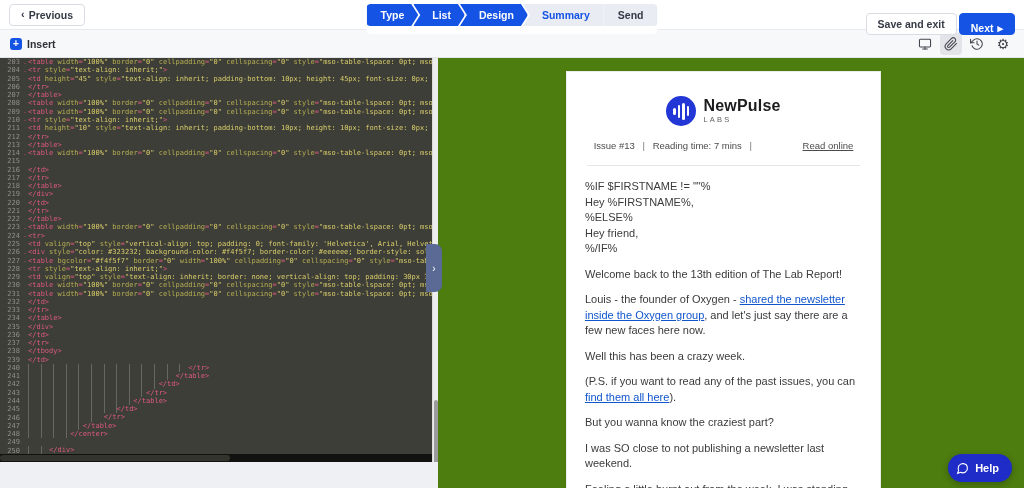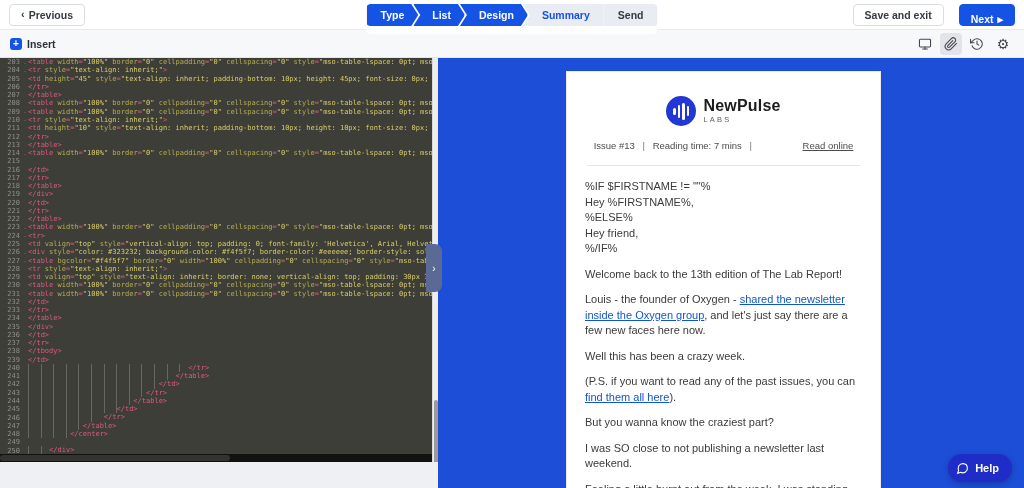--- a/index.html
+++ b/index.html
@@ -7,21 +7,21 @@
   body { font-family:"Liberation Sans", sans-serif; background:#eef0f3; position:relative; }
 
   
   .topbar { position:absolute; top:0; left:0; width:1024px; height:30px; background:#fff;
             border-bottom:1px solid #e8eaee; display:flex; align-items:center; z-index:5; }
   .btn { display:inline-flex; align-items:center; gap:4px; font-size:10.5px; font-weight:700;
          border-radius:4px; padding:0 11px; height:22px; cursor:pointer; white-space:nowrap; }
   .btn.ghost { background:#fff; border:1px solid #d9dde3; color:#363a45; }
   .btn.primary { background:#1553e5; border:1px solid #1553e5; color:#fff;align-items:flex-end; }
   .prev-btn { margin-left:9px; }
-  .topbar-right { position:absolute; right:9px; top:4px; display:flex; gap:15px; }
+  .topbar-right { position:absolute; right:9px; top:13px; display:flex; gap:2px; }
   .chev { font-size:11px; line-height:1; }
 
   
   .steps { position:absolute; left:50%; top:4px; transform:translateX(-50%); display:flex;
            height:30px; border-radius:4px; overflow:hidden; background:#fff; }
   .step { display:flex; align-items:center; padding:0 14px; font-size:10.5px; font-weight:700; height:22px; }
   .step.done { background:#1553e5; color:#fff; }
   .step.done.mid { clip-path:polygon(0 0,calc(100% - 7px) 0,100% 50%,calc(100% - 7px) 100%,0 100%,7px 50%); margin-left:-5px; padding-left:19px; }
   .step.first { clip-path:polygon(0 0,calc(100% - 7px) 0,100% 50%,calc(100% - 7px) 100%,0 100%);
                 border-top-left-radius:4px; border-bottom-left-radius:4px; }
@@ -58,21 +58,21 @@
   .sel { background:#55554b; }
   .hscroll { position:absolute; left:0; bottom:0; width:432px; height:8px; background:#121210; }
   .hthumb { position:absolute; left:0; top:1px; width:230px; height:6px; background:#34342f; border-radius:3px; }
   .vscroll { position:absolute; right:0; top:0; width:6px; height:430px; background:#ededed; border-left:1px solid #dcdcdc; }
   .vthumb { position:absolute; left:1px; width:4px; height:84px; top:342px; background:#9b9b9b; border-radius:2px; }
   .split-handle { position:absolute; left:426px; top:186px; width:16px; height:48px; background:#5a6a94;
                   border-radius:0 7px 7px 0; color:#fff; display:flex; align-items:center; justify-content:center;
                   font-size:10px; z-index:6; cursor:pointer; }
 
   
-  .preview { position:absolute; left:438px; top:0; width:586px; height:430px; background:#1d4ed8; overflow:hidden; }
+  .preview { position:absolute; left:438px; top:0; width:586px; height:430px; background:#4d7c0f; overflow:hidden; }
   .email-card { position:absolute; left:128px; top:13px; width:315px; height:430px; background:#fff;
                 border:1px solid #ececec; box-shadow:0 1px 3px rgba(0,0,0,.05); padding:22px 18px 0 18px; overflow:hidden; }
   .logo-row { display:flex; align-items:center; justify-content:center; gap:7px; height:34px; }
   .logo-mark { width:30px; height:30px; border-radius:50%; background:#2336d6; display:flex; align-items:center; justify-content:center; gap:2px; }
   .logo-mark i { display:block; width:2.5px; background:#fff; border-radius:2px; }
   .b1{height:7px;} .b2{height:13px;} .b3{height:17px;} .b4{height:10px;}
   .logo-text { line-height:1; }
   .logo-name { font-size:16px; font-weight:700; color:#1d1d1f; letter-spacing:.2px; }
   .logo-sub { font-size:7.5px; letter-spacing:2.2px; color:#5f6368; margin-top:2px; }
   .meta { margin-top:12px; text-align:center; font-size:9.5px; color:#4c4c4c; }

